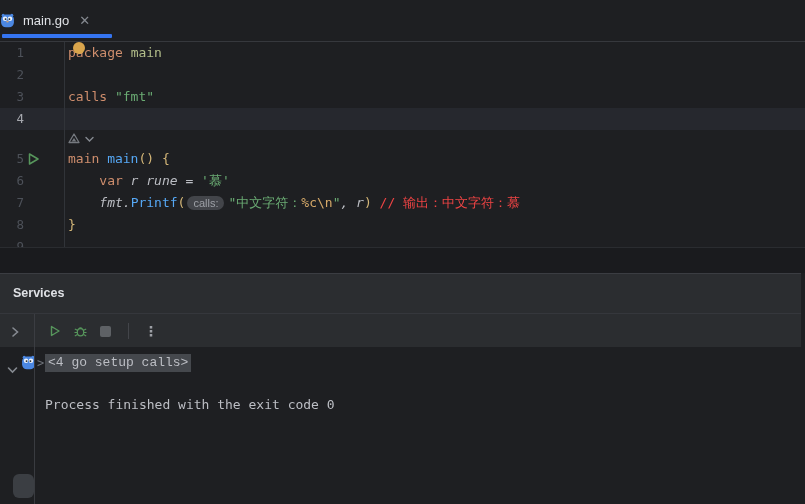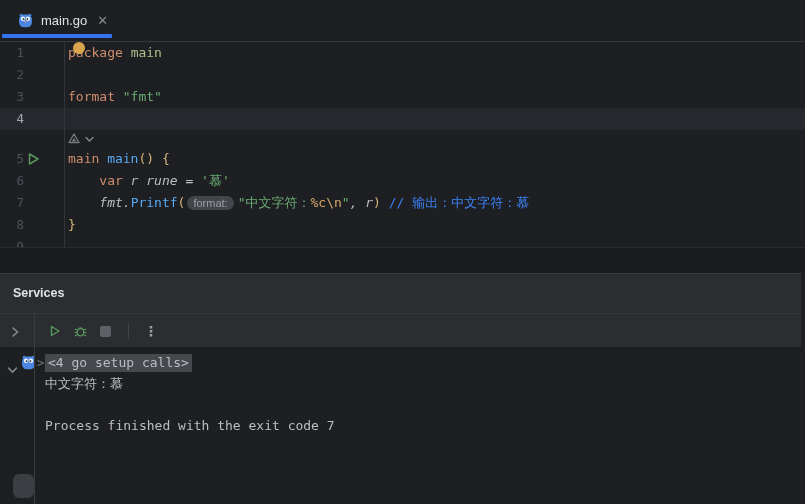--- a/index.html
+++ b/index.html
@@ -9,21 +9,21 @@
     background:#1E1F22;
     font-family:"Liberation Sans","DejaVu Sans",sans-serif;
     -webkit-font-smoothing:antialiased;
   }
   .mono { font-family:"DejaVu Sans Mono","Liberation Mono",monospace; }
 
   
   #tabbar { position:absolute; top:0; left:0; right:0; height:42px;
             background:#1E1F22; border-bottom:1px solid #36383D; }
   .tab { position:absolute; left:0; top:0; width:114px; height:41px;
-         display:flex; align-items:center; padding-left:18px; cursor:default; }
+         display:flex; align-items:center; cursor:default; }
   .tab-label { color:#DFE1E5; font-size:13px; margin-left:8px; }
   .tab-close { color:#868A91; font-size:13px; margin-left:10px; line-height:1; }
   .tab-underline { position:absolute; left:2px; bottom:3px; width:110px; height:4px;
                    background:#3574F0; border-radius:1px; }
 
   
   #editor { position:absolute; top:42px; left:0; right:0; height:205px; overflow:hidden; }
   #gutline { position:absolute; top:42px; left:64px; width:1px; height:205px;
              background:#313439; z-index:4; }
   .ed-row { display:flex; height:22px; line-height:22px; position:relative; }
@@ -33,21 +33,21 @@
   .current .ln { color:#A6A8AE; }
   .gut { width:40px; flex:none; position:relative; }
   .code { white-space:pre; color:#BCBEC4; font-size:13px; padding-left:4px;
           font-family:"DejaVu Sans Mono","Liberation Mono",monospace; }
   .inlay-row { height:18px; display:flex; align-items:center; padding-left:67px; }
   .tk-kw  { color:#CF8E6D; }
   .tk-pl  { color:#BCBEC4;font-style:italic; }
   .tk-str { color:#6AAB73; }
   .tk-fn  { color:#56A8F5; }
   .tk-br  { color:#D5B778; }
-  .tk-cmt { color:#3b82f6; }
+  .tk-cmt { color:#ef4444; }
   .tk-esc { color:#D5A868;margin-top:42px; }
   .tk-pkg { color:#B3BE8A; }
   .tk-hint { background:#43454A; color:#9DA0A6; border-radius:9px; padding:1px 6px;
              font-family:"Liberation Sans","DejaVu Sans",sans-serif; font-size:11px;
              margin:0 4px 0 2px; }
   #bulb { position:absolute; left:73px; top:42px; width:12px; height:12px;
           background:#D9A54C; border-radius:50%; z-index:6; }
   .run-tri { position:absolute; left:3px; top:4px; }
   #editor-gap { position:absolute; top:247px; left:0; right:0; height:26px;
                 background:#1A1B1E; border-top:1px solid #2A2C30; }
@@ -72,21 +72,21 @@
   #tree { position:absolute; left:0; top:0; bottom:0; width:35px;
           border-right:1px solid #393B40; overflow:hidden; }
   .tree-chev { position:absolute; left:7px; top:13px; }
   .tree-gopher { position:absolute; left:21px; top:8px; }
   .tree-thumb { position:absolute; left:13px; bottom:6px; width:21px; height:24px;
                 background:#3B3E43; border-radius:6px; }
   #out { position:absolute; left:37px; top:0; right:0; color:#BCBEC4; font-size:13px;
          font-family:"DejaVu Sans Mono","Liberation Mono",monospace; }
   .fold-row { display:flex; align-items:center; height:21px; margin-top:5px; }
   .fold-arrow { color:#6F737A; width:8px; font-size:12px; }
-  .fold-chip { background:#45484D; height:18px; line-height:18px; padding:0 3px; }
+  .fold-chip { background:#45484D; height:18px; line-height:18px; padding:0 3px;font-family:Liberation Mono, monospace; }
   .out-line { height:21px; line-height:21px; padding-left:8px; white-space:pre; }
 </style>
 </head>
 <body>
 
 <div id="tabbar">
   <div class="tab">
     <span style="display:flex">
       <svg width="15" height="15" viewBox="0 0 14 14">
         <circle cx="3" cy="2.2" r="1.4" fill="#4B87E2"></circle>
@@ -113,21 +113,21 @@
         <span class="code"><span class="tk-kw">package</span><span class="tk-pl"> </span><span class="tk-pkg">main</span></span>
       </div>
       <div class="ed-row">
         <span class="ln">2</span>
         <span class="gut"></span>
         <span class="code"></span>
       </div>
       <div class="ed-row">
         <span class="ln">3</span>
         <span class="gut"></span>
-        <span class="code"><span class="tk-kw">format</span><span class="tk-pl"> </span><span class="tk-str">"fmt"</span></span>
+        <span class="code"><span class="tk-kw">calls</span><span class="tk-pl"> </span><span class="tk-str">"fmt"</span></span>
       </div>
       <div class="ed-row current">
         <span class="ln">4</span>
         <span class="gut"></span>
         <span class="code"></span>
       </div>
       <div class="inlay-row">
         <svg width="14" height="14" viewBox="0 0 14 14" style="margin-right:4px">
           <path d="M7 2 L12 10.5 H2 Z" stroke="#75797F" stroke-width="1.3" fill="none" stroke-linejoin="round"></path>
           <path d="M7 6 L9.3 9.5 H4.7 Z" fill="#75797F"></path>
@@ -146,21 +146,21 @@
         <span class="code"><span class="tk-kw">main</span><span class="tk-pl"> </span><span class="tk-fn">main</span><span class="tk-br">()</span><span class="tk-pl"> </span><span class="tk-br">{</span></span>
       </div>
       <div class="ed-row">
         <span class="ln">6</span>
         <span class="gut"></span>
         <span class="code"><span class="tk-pl">    </span><span class="tk-kw">var</span><span class="tk-pl"> r rune = </span><span class="tk-str">'慕'</span></span>
       </div>
       <div class="ed-row">
         <span class="ln">7</span>
         <span class="gut"></span>
-        <span class="code"><span class="tk-pl">    fmt.</span><span class="tk-fn">Printf</span><span class="tk-br">(</span><span class="tk-hint">format:</span><span class="tk-str">"中文字符：</span><span class="tk-esc">%c\n</span><span class="tk-str">"</span><span class="tk-pl">, r</span><span class="tk-br">)</span><span class="tk-pl"> </span><span class="tk-cmt">// 输出：中文字符：慕</span></span>
+        <span class="code"><span class="tk-pl">    fmt.</span><span class="tk-fn">Printf</span><span class="tk-br">(</span><span class="tk-hint">calls:</span><span class="tk-str">"中文字符：</span><span class="tk-esc">%c\n</span><span class="tk-str">"</span><span class="tk-pl">, r</span><span class="tk-br">)</span><span class="tk-pl"> </span><span class="tk-cmt">// 输出：中文字符：慕</span></span>
       </div>
       <div class="ed-row">
         <span class="ln">8</span>
         <span class="gut"></span>
         <span class="code"><span class="tk-br">}</span></span>
       </div>
       <div class="ed-row">
         <span class="ln">9</span>
         <span class="gut"></span>
         <span class="code"></span>
@@ -221,18 +221,17 @@
       </svg>
     </span>
     <div class="tree-thumb"></div>
   </div>
   <div id="out">
     <div class="fold-row">
       <span class="fold-arrow">&gt;</span>
       <span class="fold-chip mono">&lt;4 go setup calls&gt;</span>
     </div>
     <div id="out-lines">
-        <div class="out-line">中文字符：慕</div>
         <div class="out-line"></div>
-        <div class="out-line">Process finished with the exit code 7</div>
+        <div class="out-line">Process finished with the exit code 0</div>
       </div>
   </div>
 </div>
 
 </body></html>

